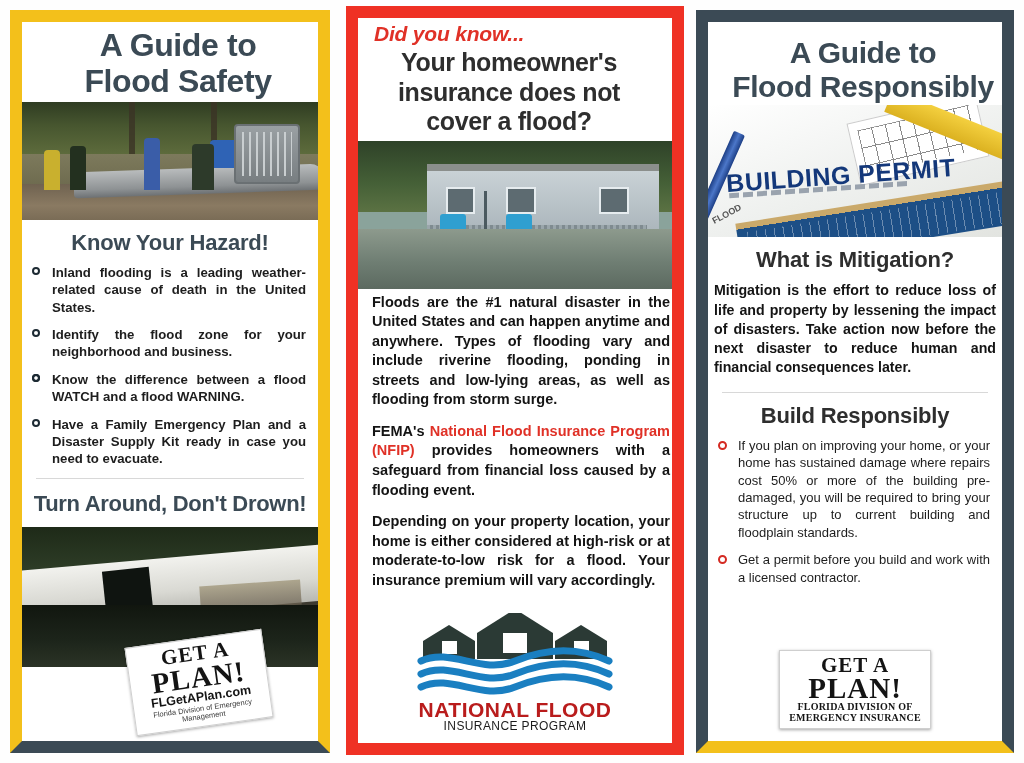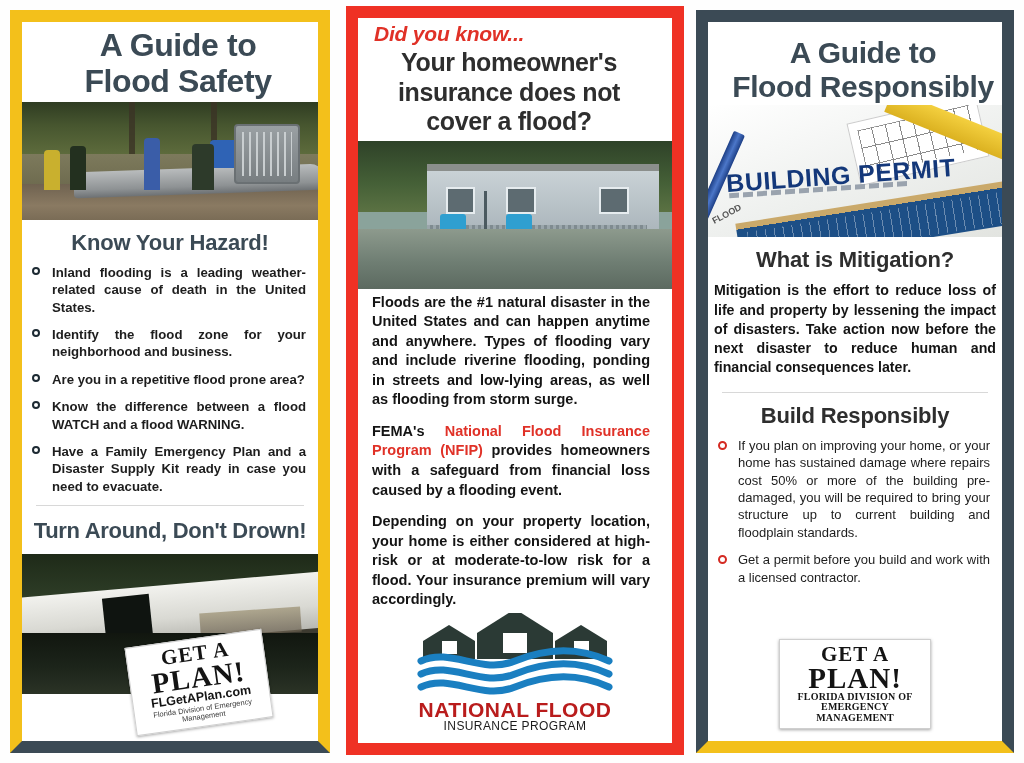--- a/index.html
+++ b/index.html
@@ -157,21 +157,21 @@
   .para .red{color:#e03127;}
   .para-right{
     font-size:14.2px;
     line-height:1.36;
     font-weight:bold;
     color:#141414;
     text-align:justify;
     margin:0;
     padding:0 6px;
   }
-  .body-pad{padding:4px 20px 0 12px;}
+  .body-pad{padding:4px 0 0 12px;}
 
   
   .photo{position:relative;overflow:hidden;background:#6a6a5e;}
 
   
   .ph-boat{height:118px;}
   .ph-boat .trees{position:absolute;left:0;right:0;top:0;height:52px;
     background:linear-gradient(180deg,#2f3c22 0%,#47562f 45%,#5d6b3c 100%);}
   .ph-boat .trunk{position:absolute;width:6px;top:0;height:56px;background:#3b3326;opacity:.8;}
   .ph-boat .ground{position:absolute;left:0;right:0;top:52px;height:34px;
@@ -316,21 +316,20 @@
           <li>
             <span class="ring"></span>
             <span>Inland flooding is a leading weather-related cause of death in the United States.</span>
           </li>
           <li>
             <span class="ring"></span>
             <span>Identify the flood zone for your neighborhood and business.</span>
           </li>
           <li>
             <span class="ring"></span>
-            <span>Are you in a repetitive flood prone area?</span>
           </li>
           <li>
             <span class="ring"></span>
             <span>Know the difference between a flood WATCH and a flood WARNING.</span>
           </li>
           <li>
             <span class="ring"></span>
             <span>Have a Family Emergency Plan and a Disaster Supply Kit ready in case you need to evacuate.</span>
           </li>
         </ul>
@@ -450,20 +449,20 @@
           <li>
             <span class="ring"></span>
             <span>Get a permit before you build and work with a licensed contractor.</span>
           </li>
         </ul>
 
         <div class="sticker sticker-right">
           <div class="l1">GET A</div>
           <div class="l2">PLAN!</div>
           <div class="org2">FLORIDA DIVISION OF</div>
-          <div class="org2">EMERGENCY MANAGEMENT</div>
+          <div class="org2">EMERGENCY INSURANCE</div>
         </div>
 
       </div>
     </div>
   </div>
 
 </div>
 
 </body></html>

